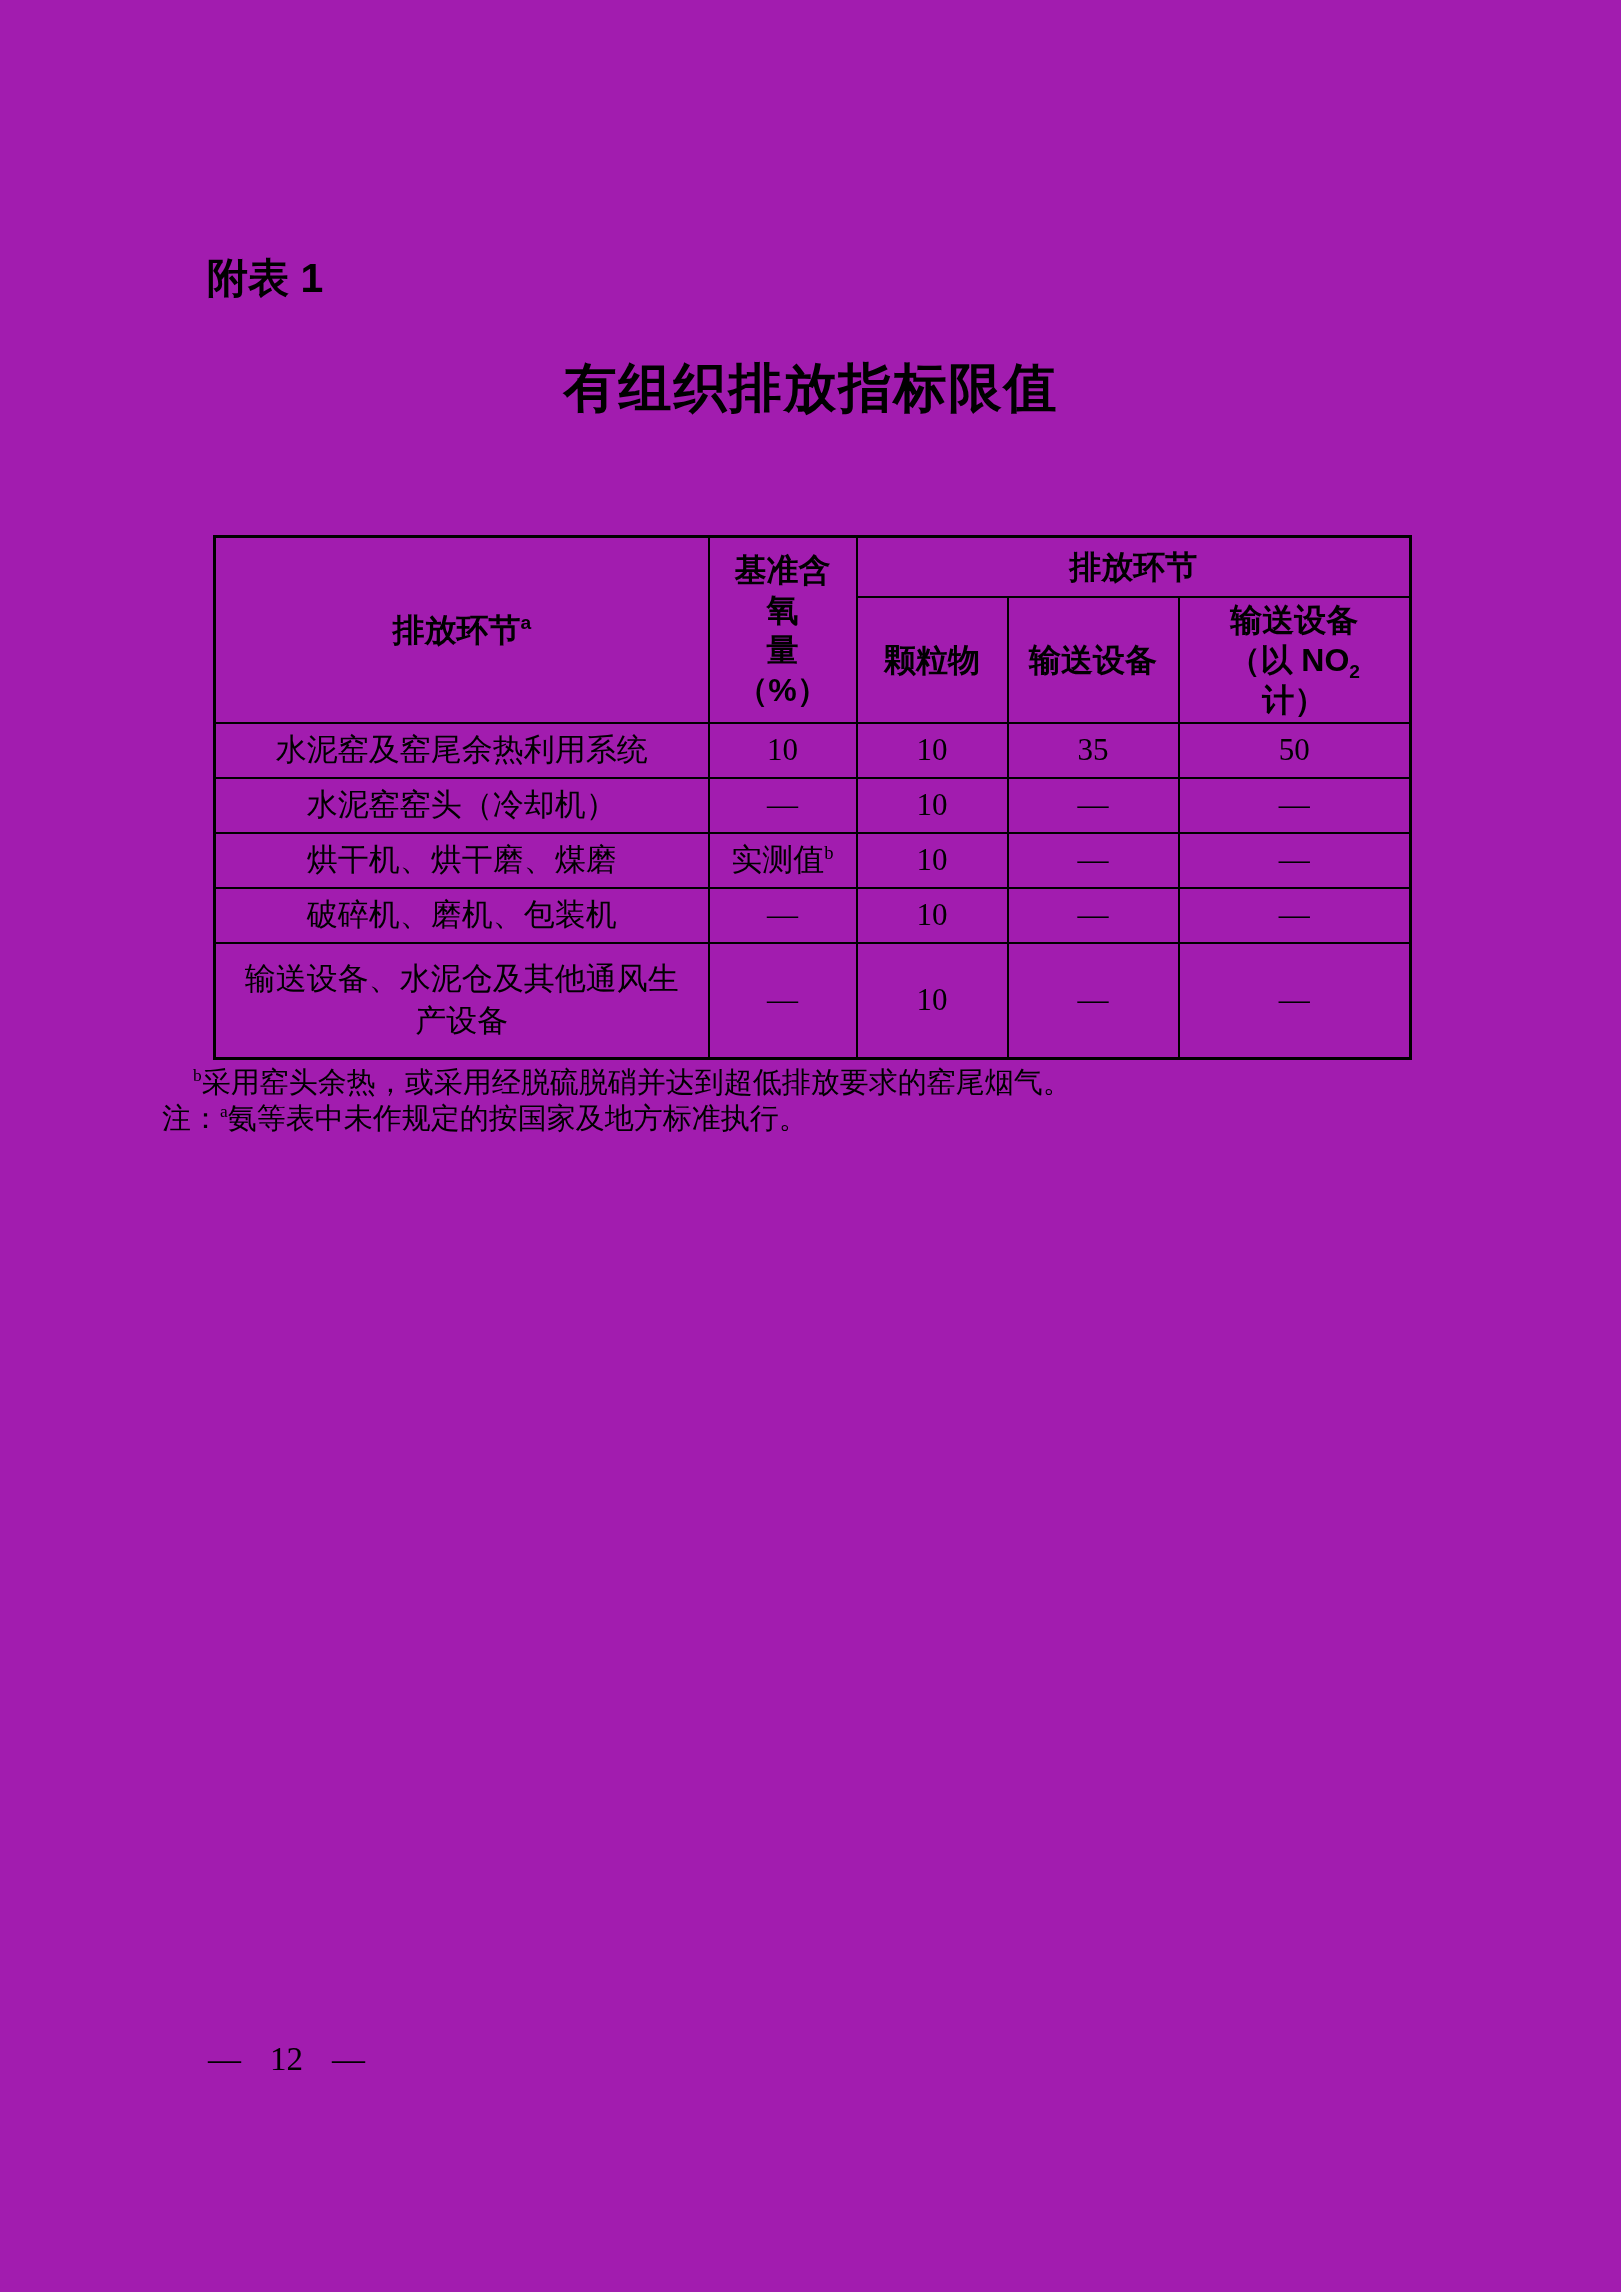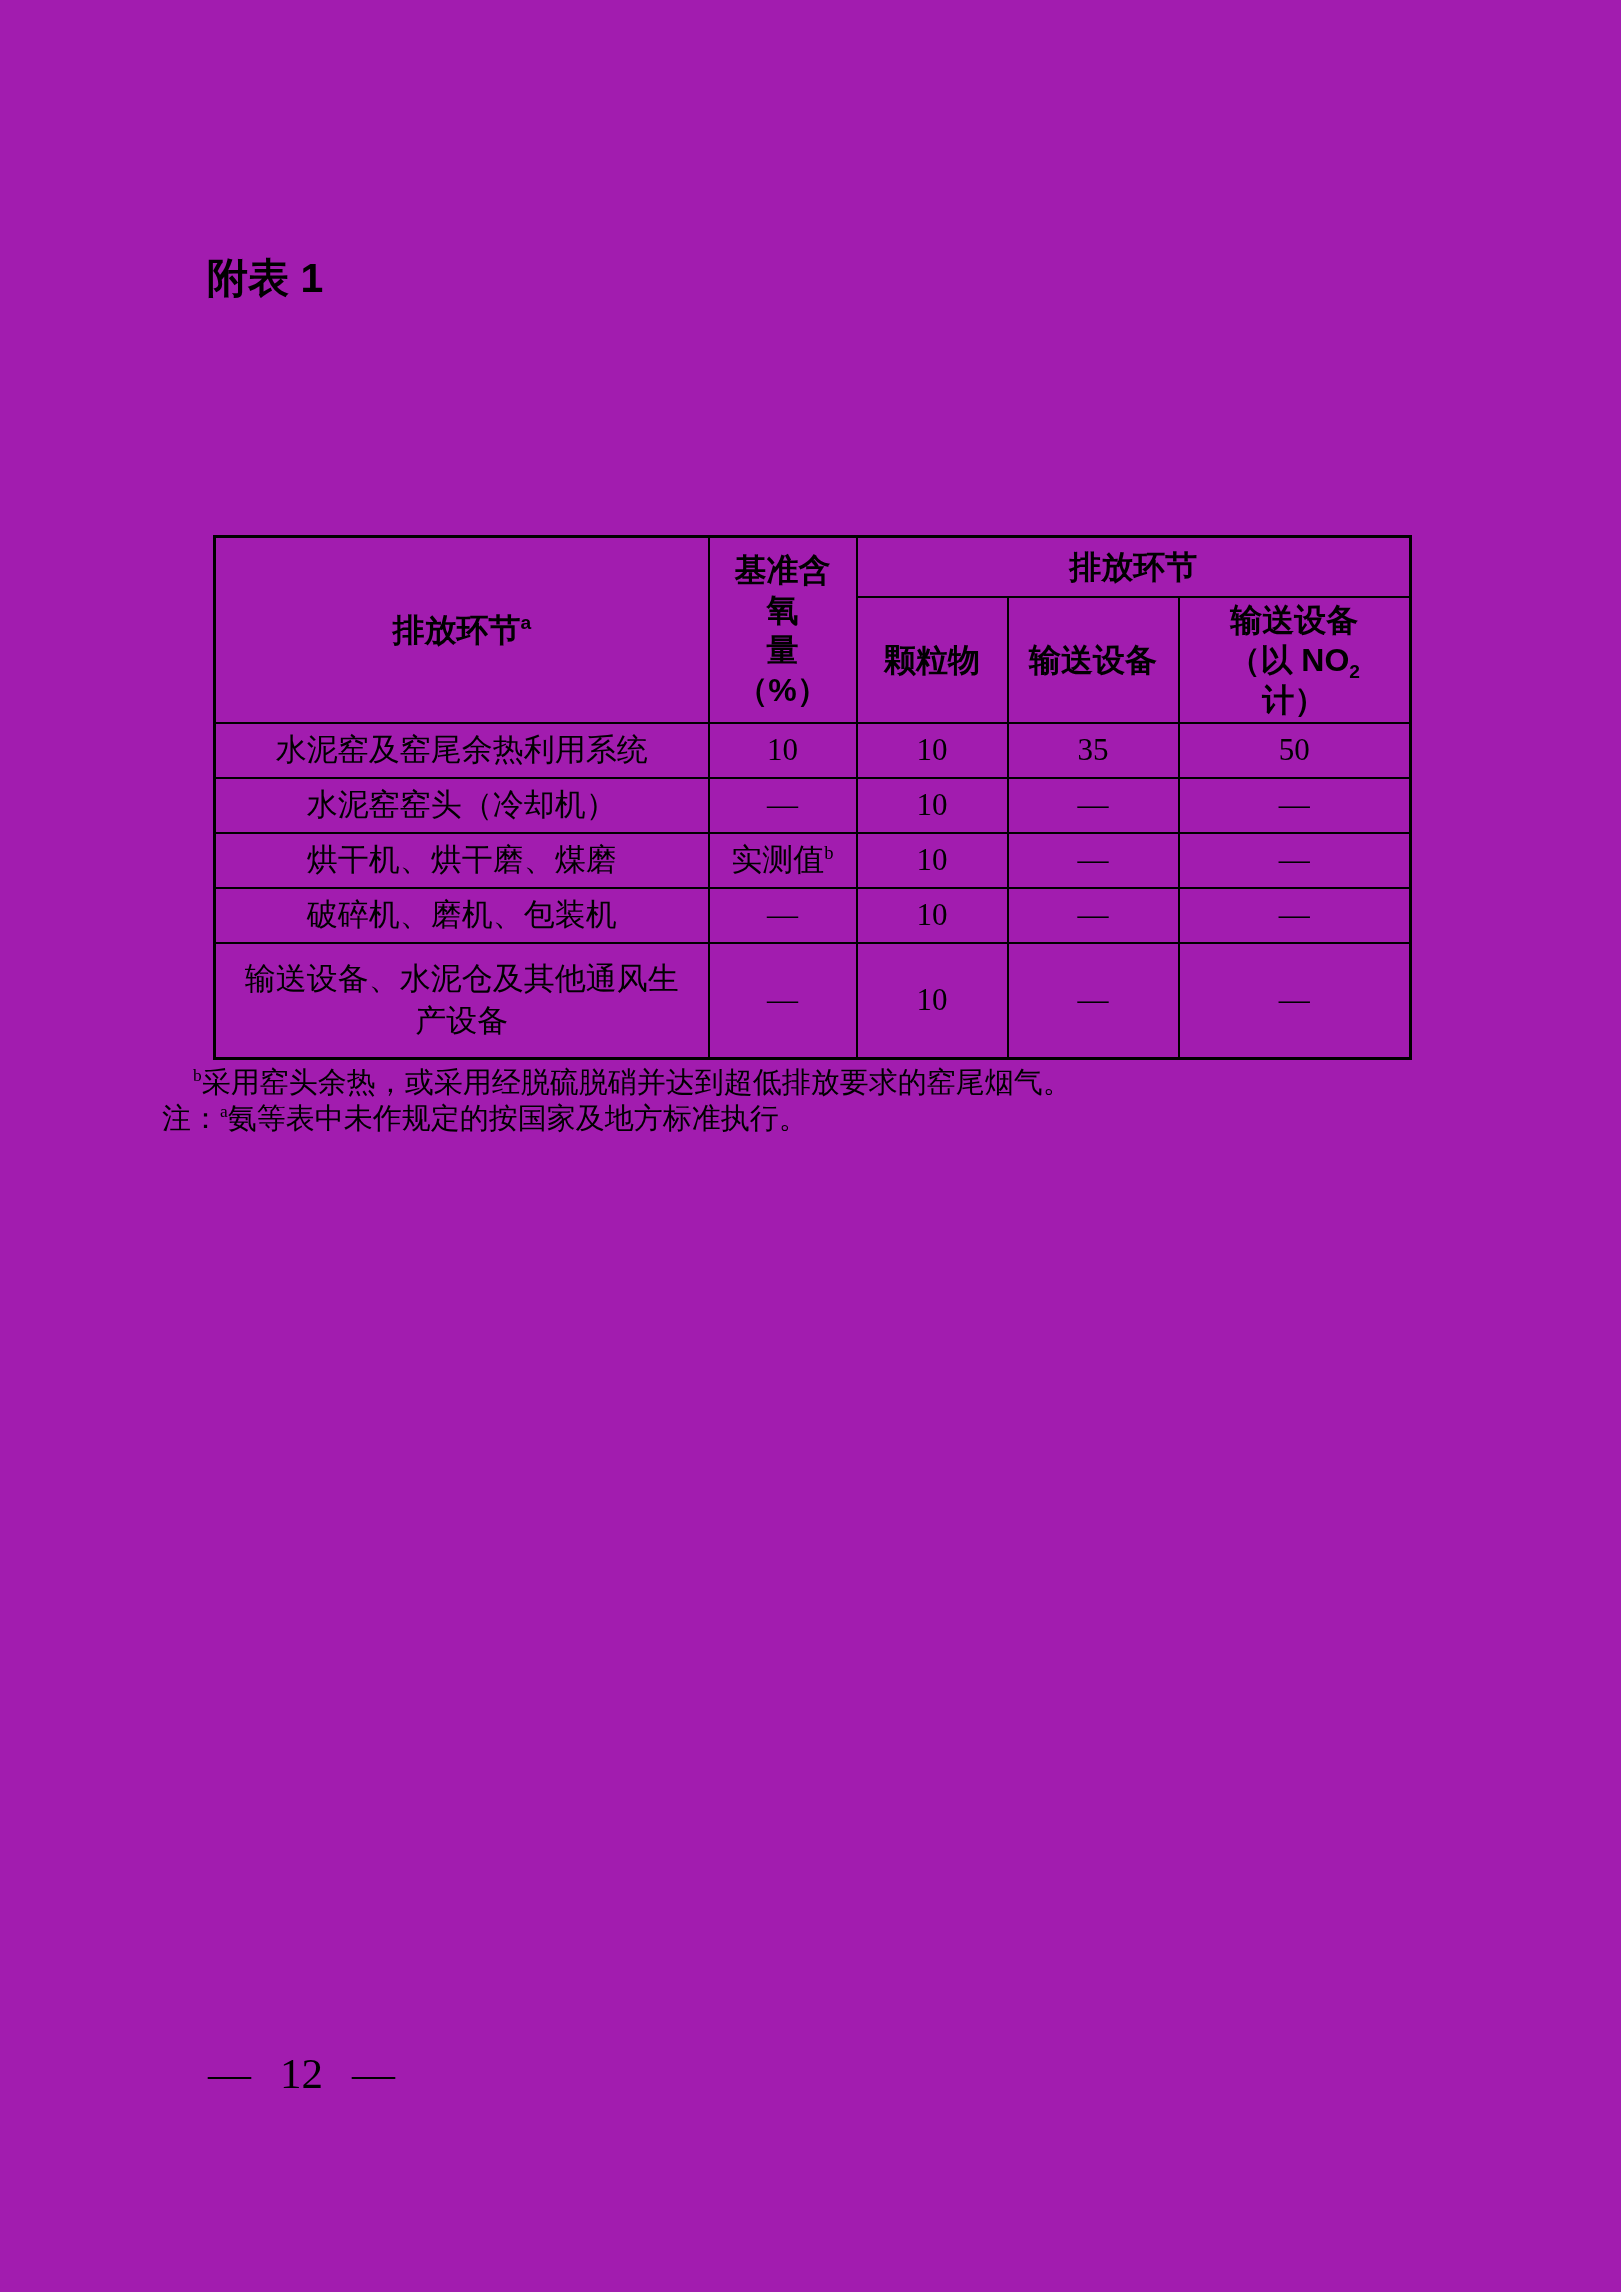--- a/index.html
+++ b/index.html
@@ -60,33 +60,33 @@
   sup{font-size:60%;vertical-align:super;line-height:0;}
   sub{font-size:60%;vertical-align:sub;line-height:0;}
   .notes{
     position:absolute;left:162px;top:1064px;width:1215px;
     font-size:29px;line-height:36px;
   }
   .note-line{white-space:nowrap;}
   .note-line.indent{margin-left:31px;}
   .page-footer{
     position:absolute;left:208px;top:2040px;
-    font-size:43px;line-height:1.2;
+    font-size:33px;line-height:1.2;
     white-space:nowrap;
-    margin-top:8px;
   }
   .page-footer .num{margin:0 29px;}
 </style>
 </head>
 <body>
 
 <div class="page">
 
   <div class="appendix-label">附表 1</div>
 
+  <h1 class="doc-title">有组织排放指标限值</h1>
 
 
   <table class="limits">
     <colgroup>
       <col style="width:494px">
       <col style="width:148px">
       <col style="width:151px">
       <col style="width:171px">
       <col style="width:232px">
     </colgroup>

